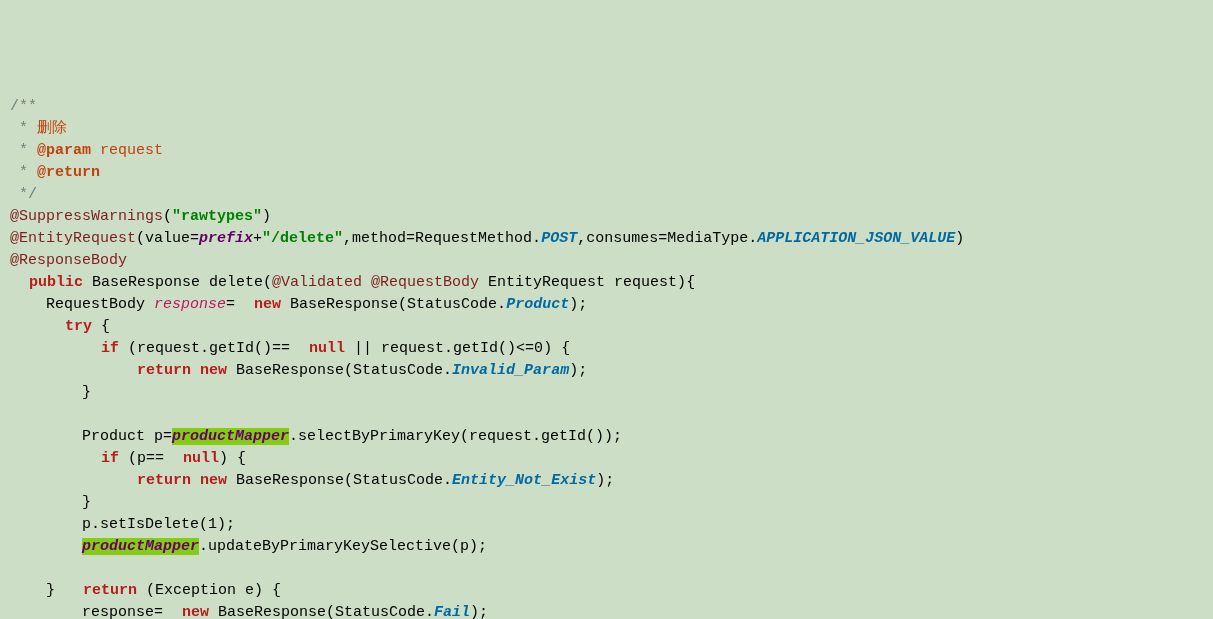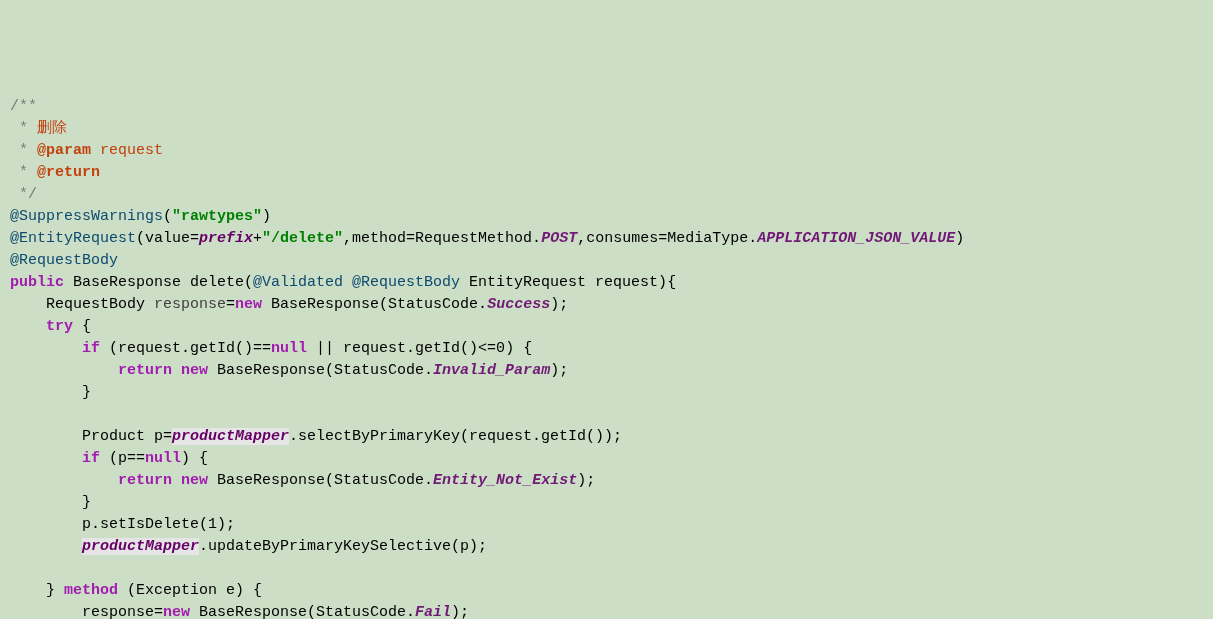--- a/index.html
+++ b/index.html
@@ -10,56 +10,56 @@
     font-size: 15px;
     line-height: 22px;
     color: #000;
     white-space: pre;
     width: 1213px;
     box-sizing: border-box;
     position: relative;
   }
   .c  { color: #7a7a7a; }           
   .jd { color: #c2410c; }           
-  .kw { color: #a21caf; font-weight: bold; }  
-  .an { color: #0c4a6e; }           
+  .kw { color: #b91c1c; font-weight: bold; margin-left: 19px; }  
+  .an { color: #7f1d1d; }           
   .st { color: #008000; font-weight: bold; }  
   .fld{ color: #660066; font-weight: bold; font-style: italic; } 
-  .sfld{ color: #701a75; font-weight: bold; font-style: italic; }
-  .hl { background: #e5e5e5; }      
-  .dim{ color: #404040; }
+  .sfld{ color: #0369a1; font-weight: bold; font-style: italic; }
+  .hl { background: #84cc16; }      
+  .dim{ color: #be185d; font-style: italic; }
 </style>
 </head>
 <body>
 
 
 
 <div><span class="c">/**</span>
 <span class="c"> * </span><span class="jd">删除</span>
 <span class="c"> * </span><span class="jd"><b>@param</b></span><span class="jd"> request</span>
 <span class="c"> * </span><span class="jd"><b>@return</b></span>
 <span class="c"> */</span>
 <span class="an">@SuppressWarnings</span><span>(</span><span class="st">"rawtypes"</span><span>)</span>
 <span class="an">@EntityRequest</span><span>(value=</span><span class="fld">prefix</span><span>+</span><span class="st">"/delete"</span><span>,method=RequestMethod.</span><span class="sfld">POST</span><span>,consumes=MediaType.</span><span class="sfld">APPLICATION_JSON_VALUE</span><span>)</span>
-<span class="an">@RequestBody</span>
+<span class="an">@ResponseBody</span>
 <span class="kw">public </span><span>BaseResponse delete(</span><span class="an">@Validated @RequestBody </span><span>EntityRequest request){</span>
-<span>    RequestBody </span><span class="dim">response</span><span>=</span><span class="kw">new </span><span>BaseResponse(StatusCode.</span><span class="sfld">Success</span><span>);</span>
+<span>    RequestBody </span><span class="dim">response</span><span>=</span><span class="kw">new </span><span>BaseResponse(StatusCode.</span><span class="sfld">Product</span><span>);</span>
 <span>    </span><span class="kw">try </span><span>{</span>
 <span>        </span><span class="kw">if </span><span>(request.getId()==</span><span class="kw">null </span><span>|| request.getId()&lt;=</span><span>0</span><span>) {</span>
 <span>            </span><span class="kw">return new </span><span>BaseResponse(StatusCode.</span><span class="sfld">Invalid_Param</span><span>);</span>
 <span>        }</span>
 <span></span>
 <span>        Product p=</span><span class="fld hl">productMapper</span><span>.selectByPrimaryKey(request.getId());</span>
 <span>        </span><span class="kw">if </span><span>(p==</span><span class="kw">null</span><span>) {</span>
 <span>            </span><span class="kw">return new </span><span>BaseResponse(StatusCode.</span><span class="sfld">Entity_Not_Exist</span><span>);</span>
 <span>        }</span>
 <span>        p.setIsDelete(</span><span>1</span><span>);</span>
 <span>        </span><span class="fld hl">productMapper</span><span>.updateByPrimaryKeySelective(p);</span>
 <span></span>
-<span>    } </span><span class="kw">method </span><span>(Exception e) {</span>
+<span>    } </span><span class="kw">return </span><span>(Exception e) {</span>
 <span>        response=</span><span class="kw">new </span><span>BaseResponse(StatusCode.</span><span class="sfld">Fail</span><span>);</span>
 
 
 
 </div>
 
 
 
 
 

